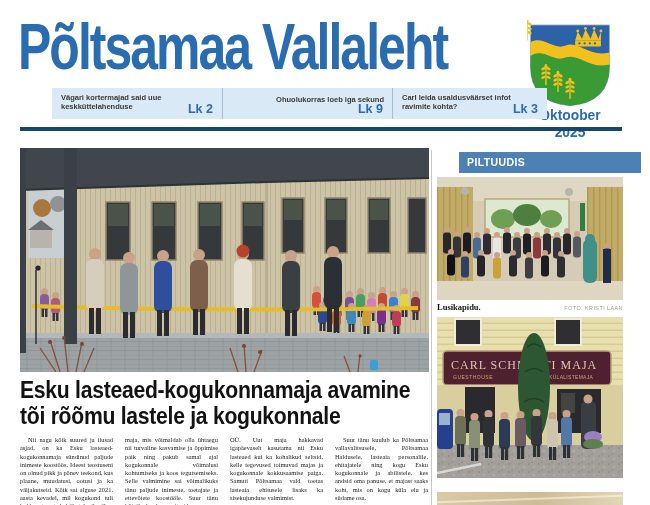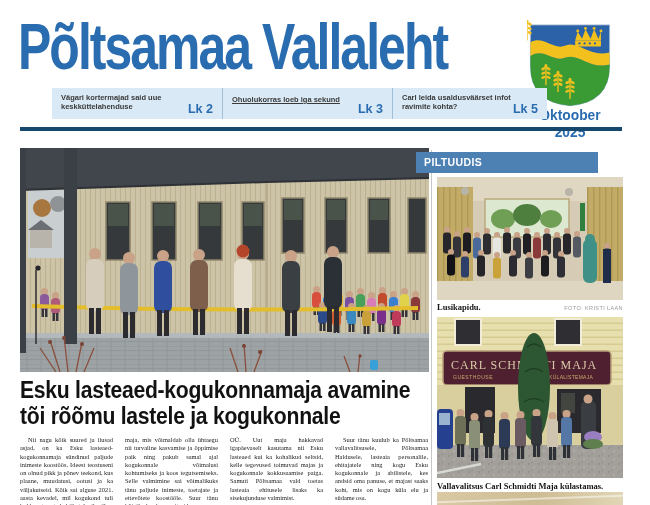--- a/index.html
+++ b/index.html
@@ -14,37 +14,37 @@
   .issue-date{position:absolute;left:524px;top:106px;width:92px;text-align:center;
       font-size:15px;font-weight:bold;color:#2a6cb0;transform:scaleX(.92);transform-origin:center;}
 
   
   .teaser-bar{position:absolute;left:20px;top:88px;width:495px;height:31px;
       background:#d9e9f5;display:flex;margin-left:32px;}
   .teaser{position:relative;padding:5px 8px 0 9px;box-sizing:border-box;}
   .teaser+.teaser{border-left:1px solid #9fc0d8;}
   .t1{width:170px;} .t2{width:170px;} .t3{width:155px;}
   .teaser-text{font-size:7.5px;line-height:9px;font-weight:bold;color:#3a3a3a;}
-  .t2 .teaser-text{text-align:left;padding-top:2px;text-decoration:underline;}
+  .t2 .teaser-text{text-align:right;padding-top:2px;}
   .teaser-page{position:absolute;right:9px;bottom:3px;font-size:12.5px;font-weight:bold;color:#2a6cb0;text-align:right;}
   .navy-rule{position:absolute;left:20px;top:127px;width:602px;height:4px;background:#16486e;}
 
   
   .main-photo{position:absolute;left:20px;top:148px;width:409px;height:224px;}
   .headline{position:absolute;left:20px;top:377px;width:444px;font-size:23px;line-height:26px;
       font-weight:bold;color:#121212;letter-spacing:-.3px;transform:scaleX(.92);transform-origin:left top;}
   .body-cols{position:absolute;left:20px;top:436px;width:409px;height:69px;overflow:hidden;
       display:flex;gap:12px;}
   .bcol{width:93px;font-family:"Liberation Serif",serif;font-size:6.4px;line-height:8.3px;
       color:#1d1d1d;text-align:justify;}
   .bcol.indent{text-indent:8px;}
 
   
   .v-divider{position:absolute;left:431px;top:150px;width:1px;height:355px;background:#c6c6c6;}
-  .side-header{position:absolute;left:416px;top:152px;width:182px;height:21px;background:#4d80b3;
+  .side-header{position:absolute;left:459px;top:152px;width:182px;height:21px;background:#4d80b3;
       color:#fff;font-weight:bold;font-size:10.5px;line-height:21px;padding-left:8px;
       letter-spacing:.4px;box-sizing:border-box;}
   .side-photo1{position:absolute;left:437px;top:177px;width:186px;height:123px;}
   .cap-row{position:absolute;left:437px;width:186px;display:flex;justify-content:space-between;
       align-items:baseline;}
   .cap1{top:302px;} .cap2{top:481px;}
   .caption{font-family:"Liberation Serif",serif;font-weight:bold;font-size:8.5px;color:#141414;}
   .credit{font-size:5.5px;color:#9a9a9a;letter-spacing:.4px;}
   .side-photo2{position:absolute;left:437px;top:317px;width:186px;height:161px;}
   .side-photo3{position:absolute;left:437px;top:492px;width:186px;height:13px;
@@ -94,25 +94,25 @@
 
   <div class="issue-date">Oktoober 2025</div>
 
   <div class="teaser-bar">
     <div class="teaser t1">
       <div class="teaser-text">Vägari kortermajad said uue keskküttelahenduse</div>
       <div class="teaser-page">Lk 2</div>
     </div>
     <div class="teaser t2">
       <div class="teaser-text">Ohuolukorras loeb iga sekund</div>
-      <div class="teaser-page">Lk 3</div>
+      <div class="teaser-page">Lk 9</div>
     </div>
     <div class="teaser t3">
       <div class="teaser-text">Carl leida usaldusväärset infot ravimite kohta?</div>
-      <div class="teaser-page">Lk 5</div>
+      <div class="teaser-page">Lk 3</div>
     </div>
   </div>
   <div class="navy-rule"></div>
 
   <svg class="main-photo" viewBox="0 0 409 224">
     <defs>
       <pattern id="wood" width="5" height="12" patternUnits="userSpaceOnUse">
         <rect width="5" height="12" fill="#cdc3a7"></rect>
           <rect width="1" height="12" fill="#bcb191"></rect>
       </pattern>
@@ -328,19 +328,16 @@
       <use href="#pm" x="94" y="92" style="color:#33363b"></use>
       <use href="#pm" x="110" y="95" style="color:#cfc4b0"></use>
       <use href="#pm" x="124" y="93" style="color:#5577a5"></use>
       <rect x="144" y="84" width="15" height="48" rx="5" fill="#3a3d42"></rect>
       <circle cx="151" cy="82" r="4.5" fill="#c9a287"></circle>
     </g>
     <ellipse cx="156" cy="120" rx="9" ry="6" fill="#9a7fc0"></ellipse>
     <ellipse cx="156" cy="127" rx="10" ry="5" fill="#5f7f4f"></ellipse>
     <polyline points="0,156 44,147" stroke="#d8d8d4" stroke-width="2.5" fill="none"></polyline>
   </svg>
-  <div class="cap-row cap2">
-    <span class="caption">Vallavalitsus Carl Schmidti Maja külastamas.</span>
-  </div>
 
   <div class="side-photo3"></div>
 
 </div>
 
 </body></html>

